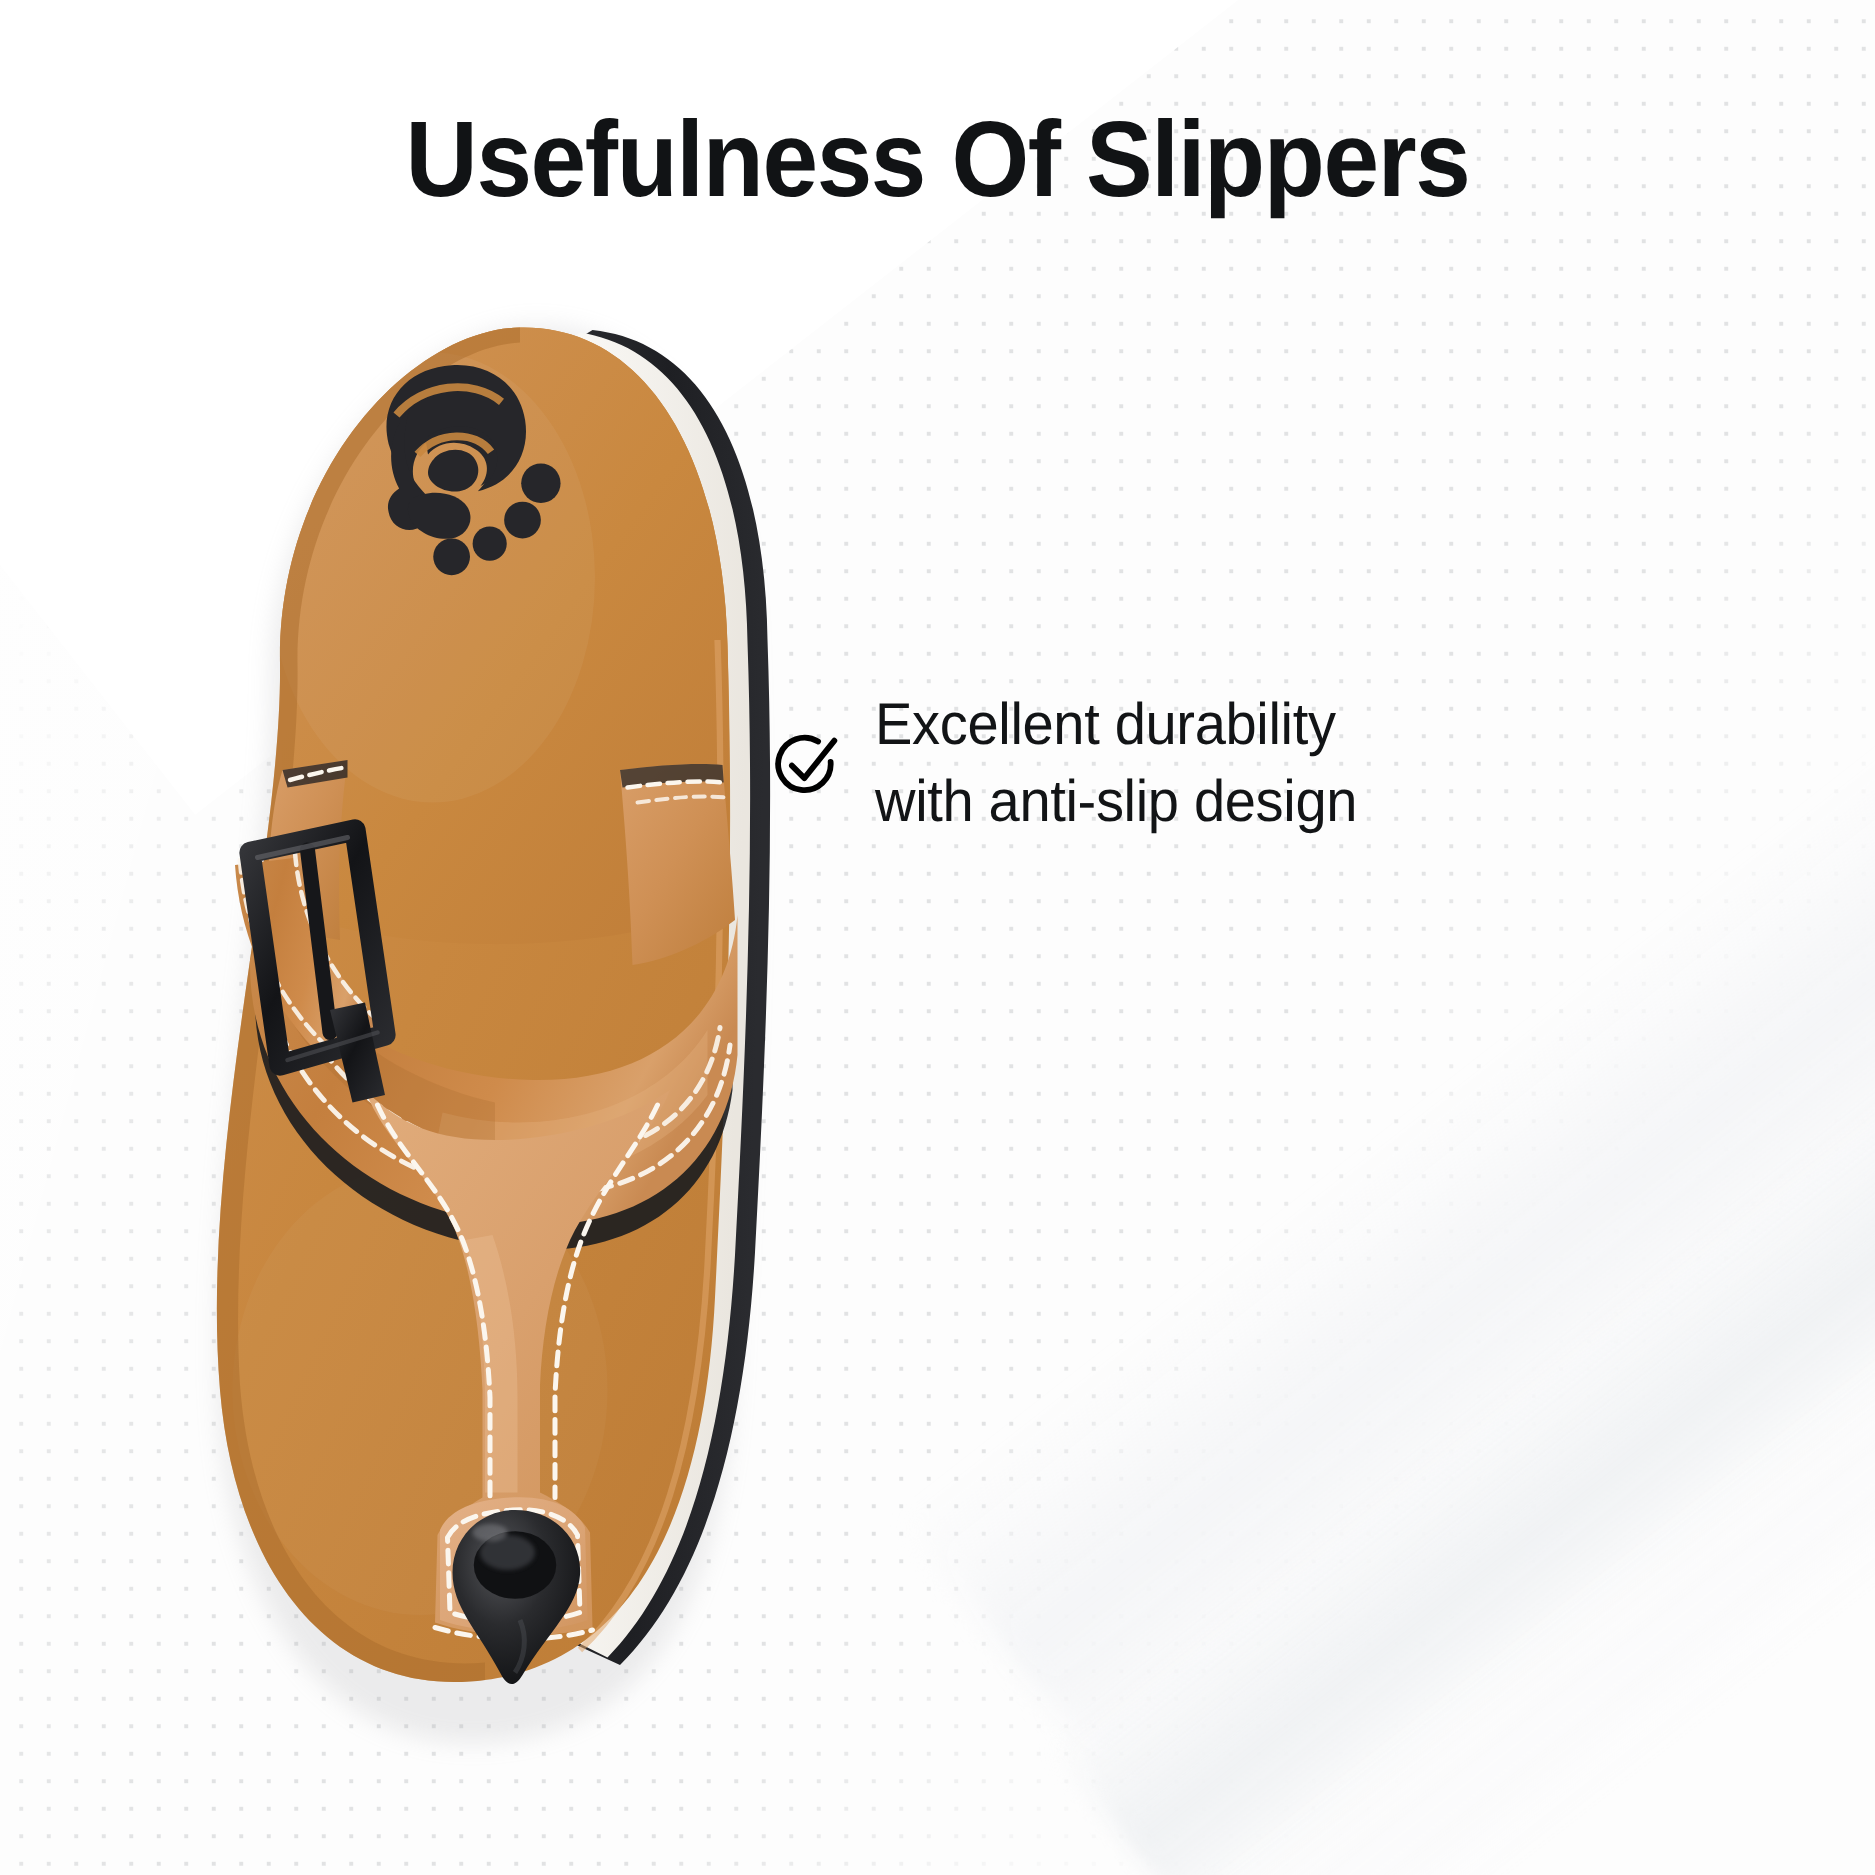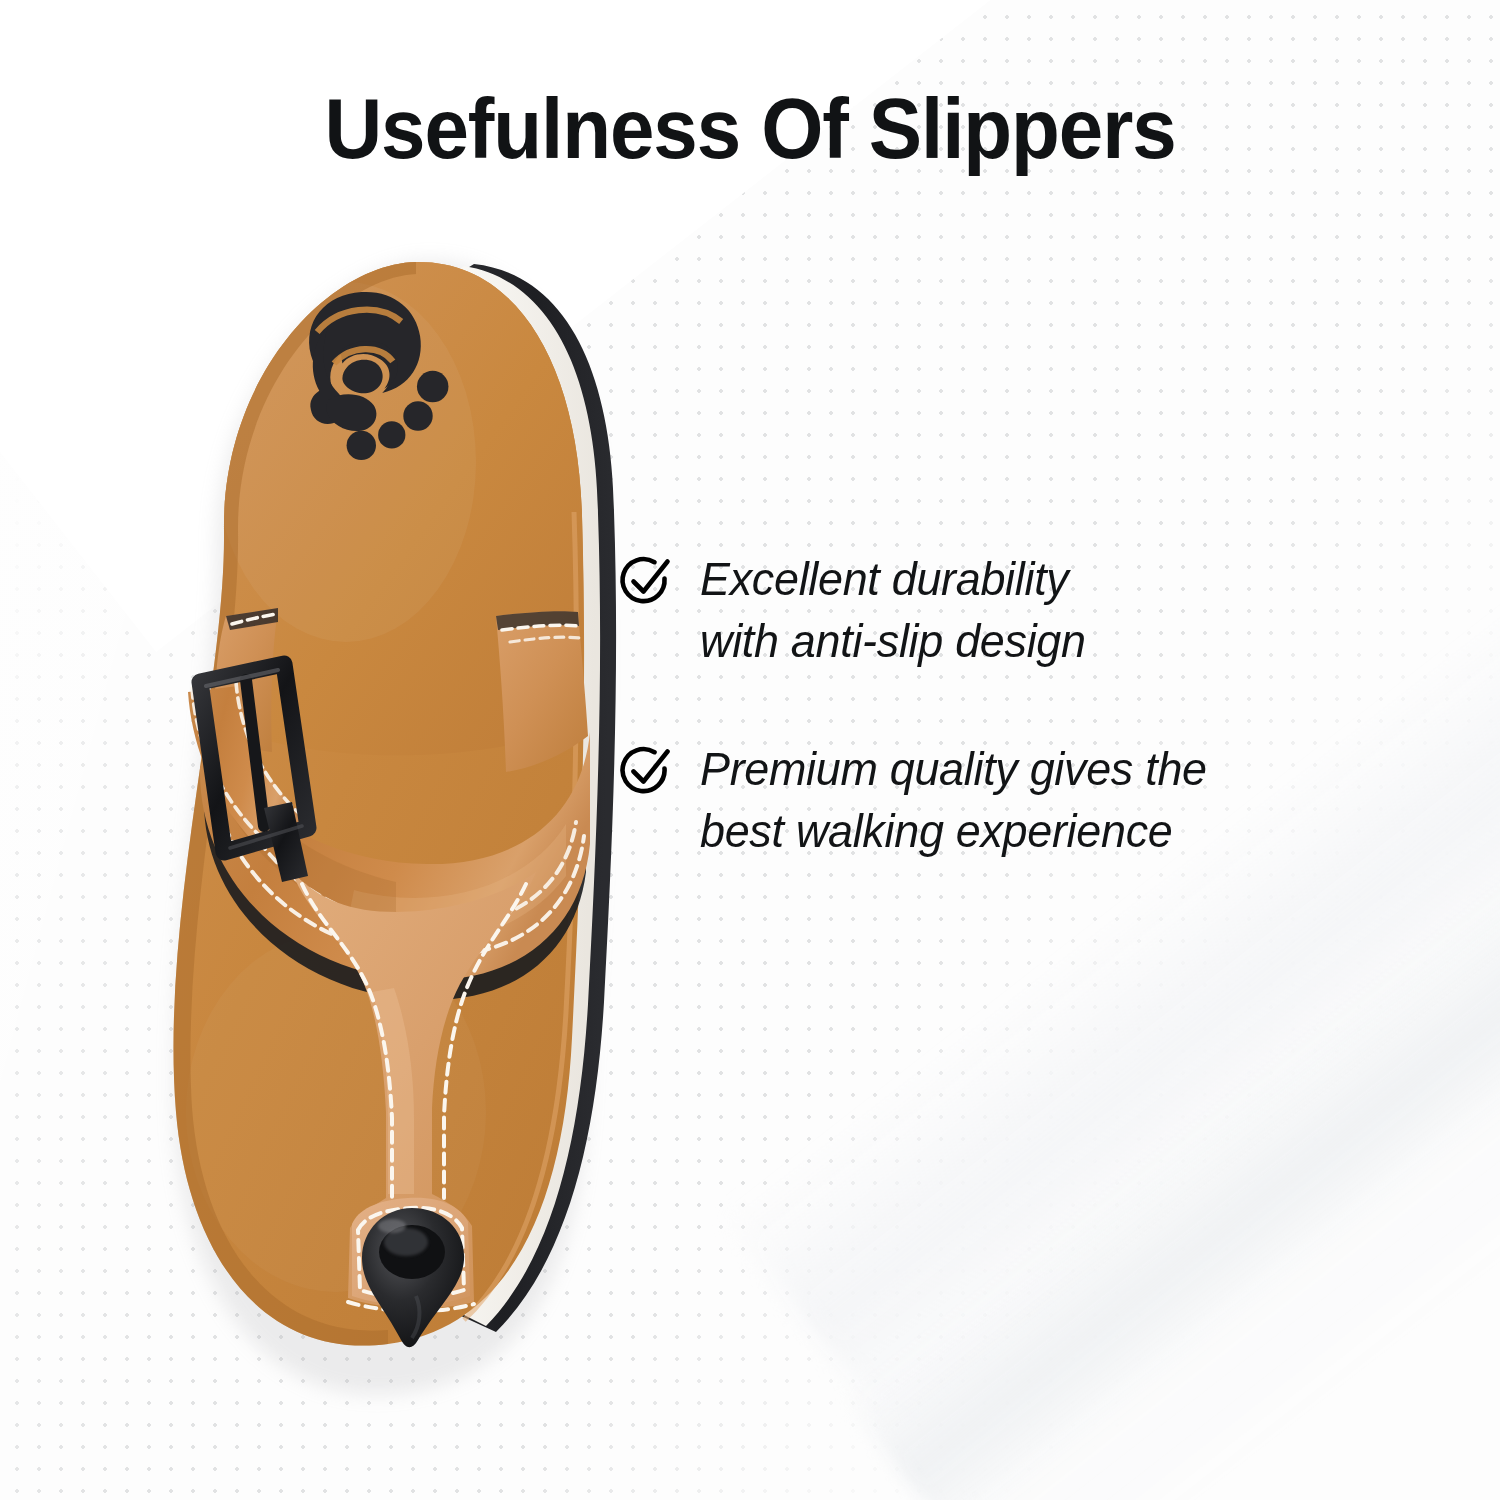--- a/index.html
+++ b/index.html
@@ -70,23 +70,22 @@
     font-family:"Liberation Sans", sans-serif;
     transform:scaleX(.93);
   }
 
   
   .features{
     position:absolute;left:618px;top:548px;width:800px;
   }
   .feature{
     display:flex;
-    align-items:flex-start;
+    align-items:center;
     margin-bottom:66px;
-    font-style:italic;
   }
   .feature:last-child{margin-bottom:0;}
   .check-icon{
     flex:0 0 auto;
     width:56px;height:56px;
     margin-top:6px;
     margin-right:26px;
   }
   .check-icon svg{display:block;width:56px;height:56px;overflow:visible;}
   .feature-text{
@@ -343,25 +342,15 @@
     <span class="check-icon">
       <svg viewBox="0 0 56 56" xmlns="http://www.w3.org/2000/svg">
         <path d="M46.5 24.5 A21 21 0 1 1 36.5 8.2" fill="none" stroke="#000" stroke-width="4.6" stroke-linecap="round"></path>
         <path d="M15.5 27.5 L25.5 37.5 L49.5 7.5" fill="none" stroke="#000" stroke-width="4.6" stroke-linecap="round" stroke-linejoin="round"></path>
       </svg>
     </span>
     <span class="feature-text">Excellent durability
 with anti-slip design</span>
   </div>
 
-  <div class="feature">
-    <span class="check-icon">
-      <svg viewBox="0 0 56 56" xmlns="http://www.w3.org/2000/svg">
-        <path d="M46.5 24.5 A21 21 0 1 1 36.5 8.2" fill="none" stroke="#000" stroke-width="4.6" stroke-linecap="round"></path>
-        <path d="M15.5 27.5 L25.5 37.5 L49.5 7.5" fill="none" stroke="#000" stroke-width="4.6" stroke-linecap="round" stroke-linejoin="round"></path>
-      </svg>
-    </span>
-    <span class="feature-text">Premium quality gives the
-best walking experience</span>
-  </div>
 
 
 </div>
 
 </body></html>

